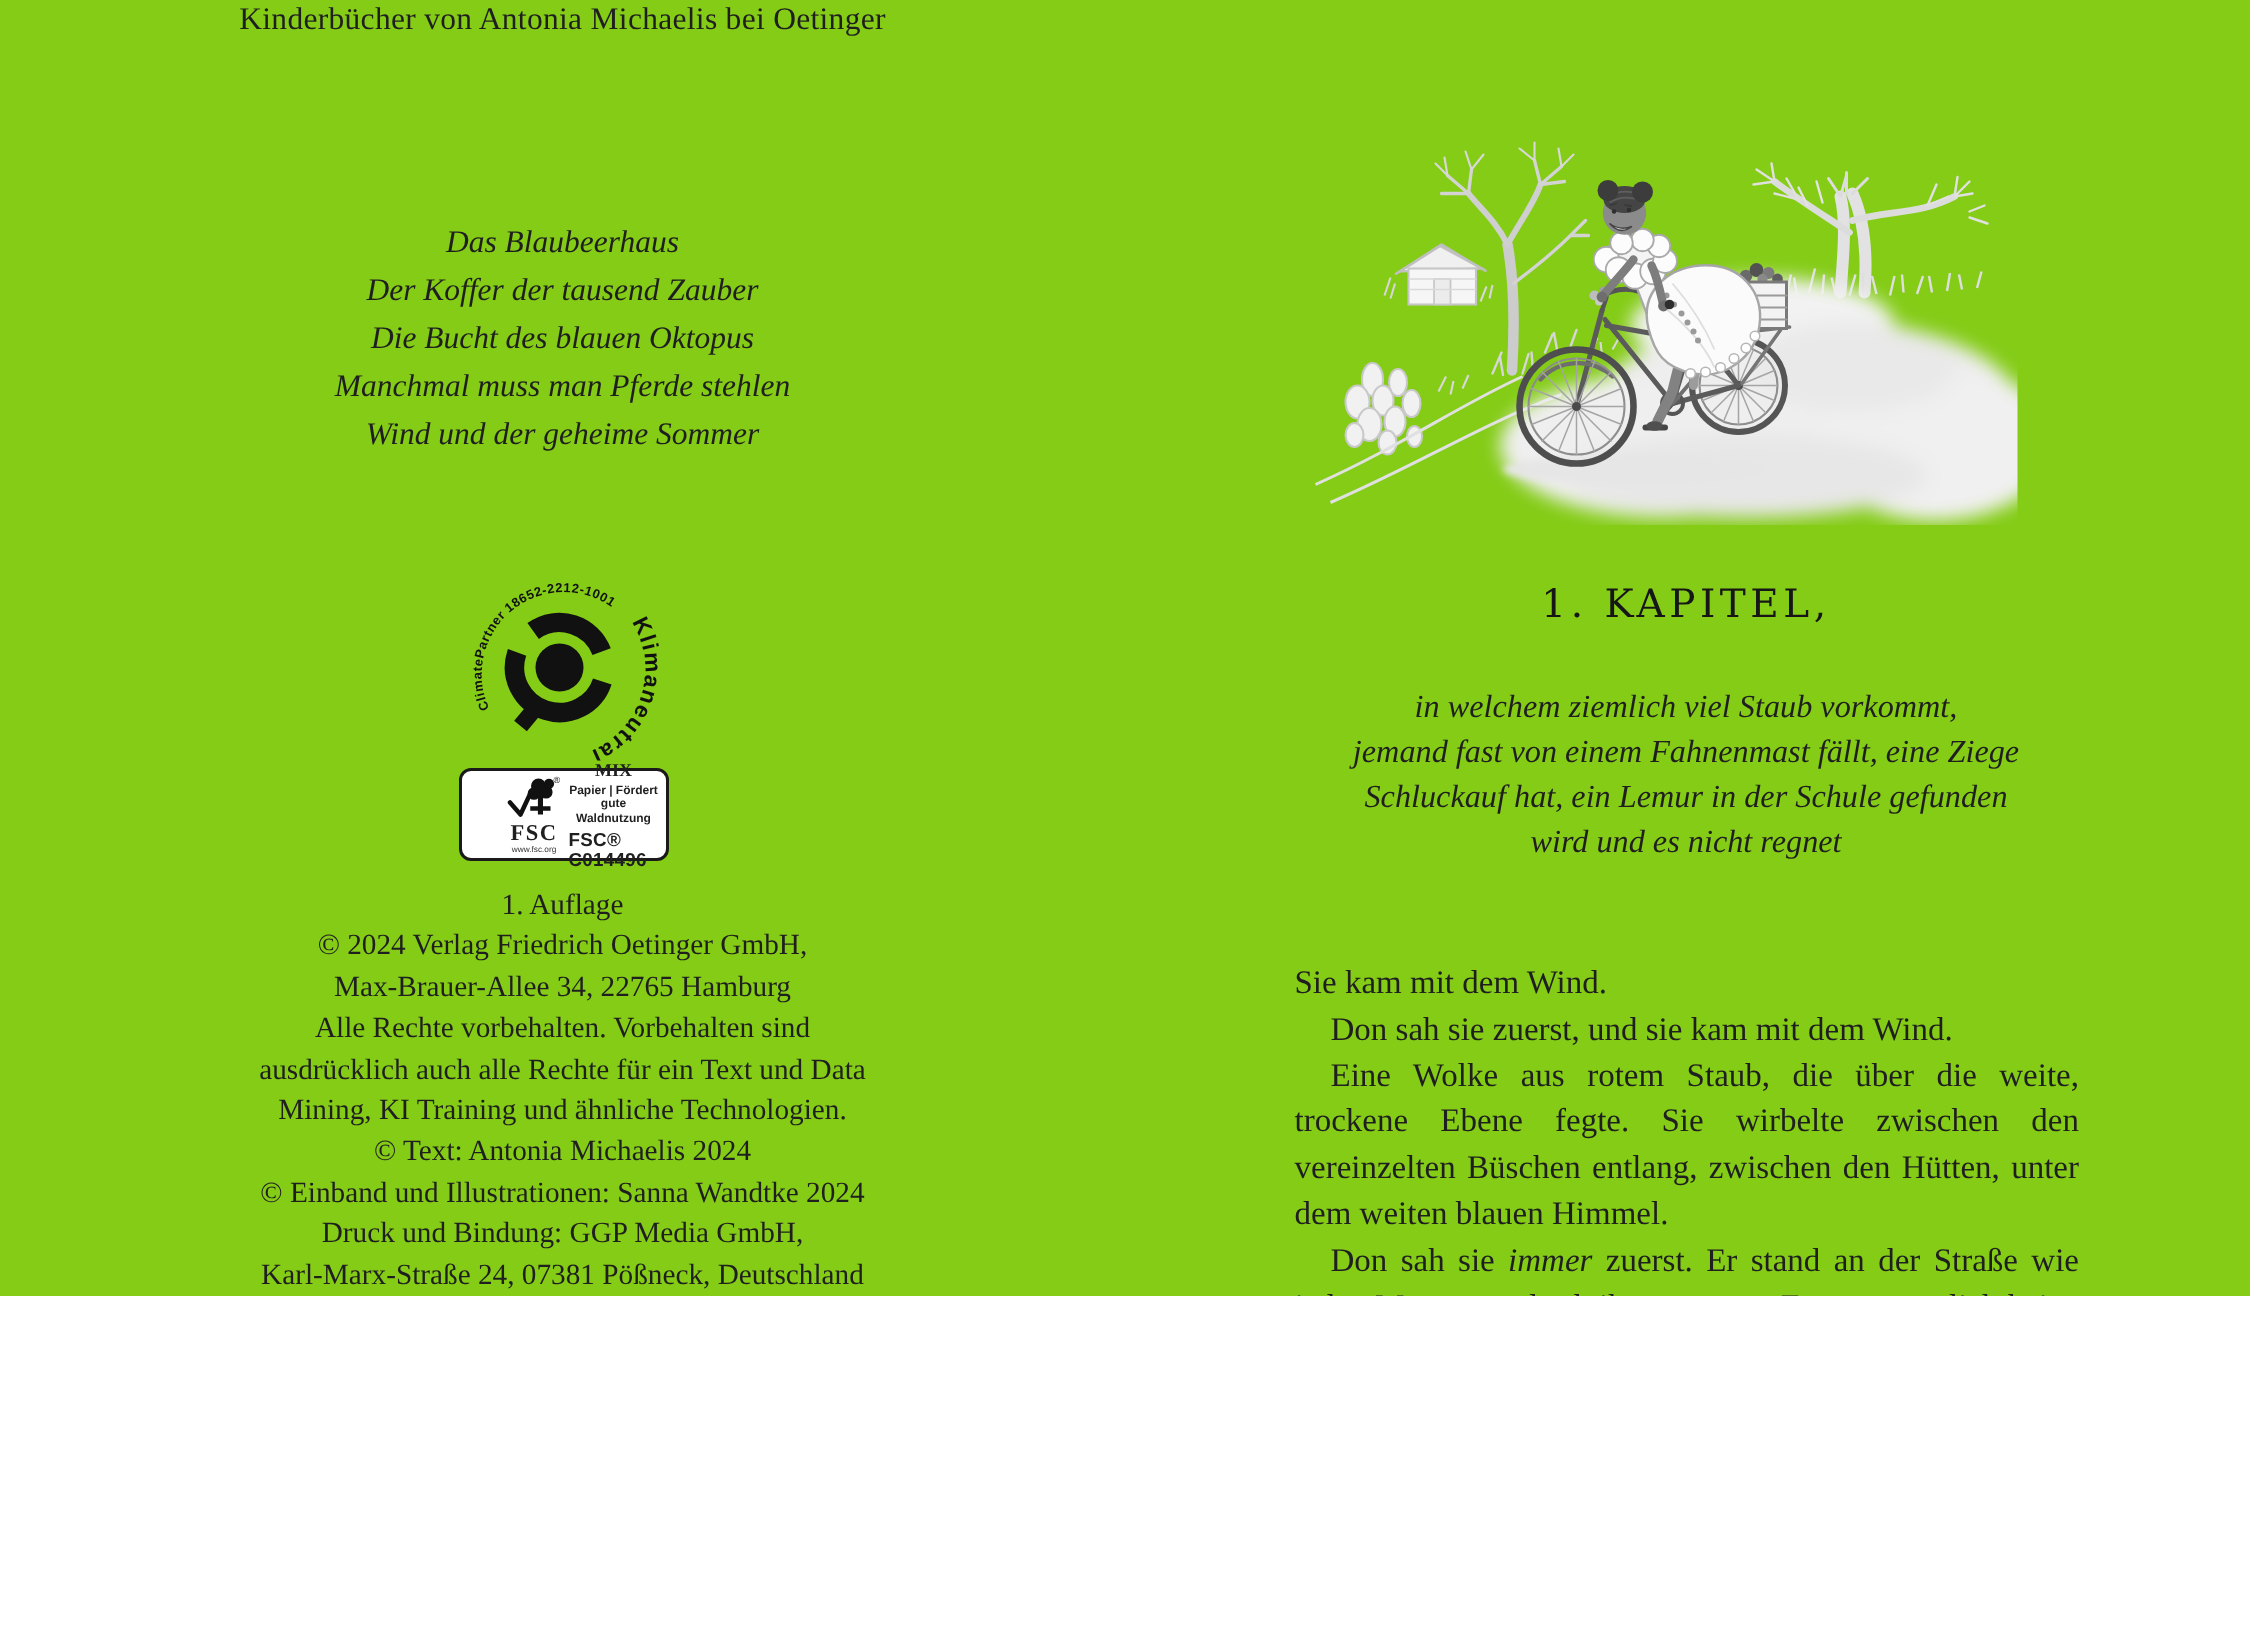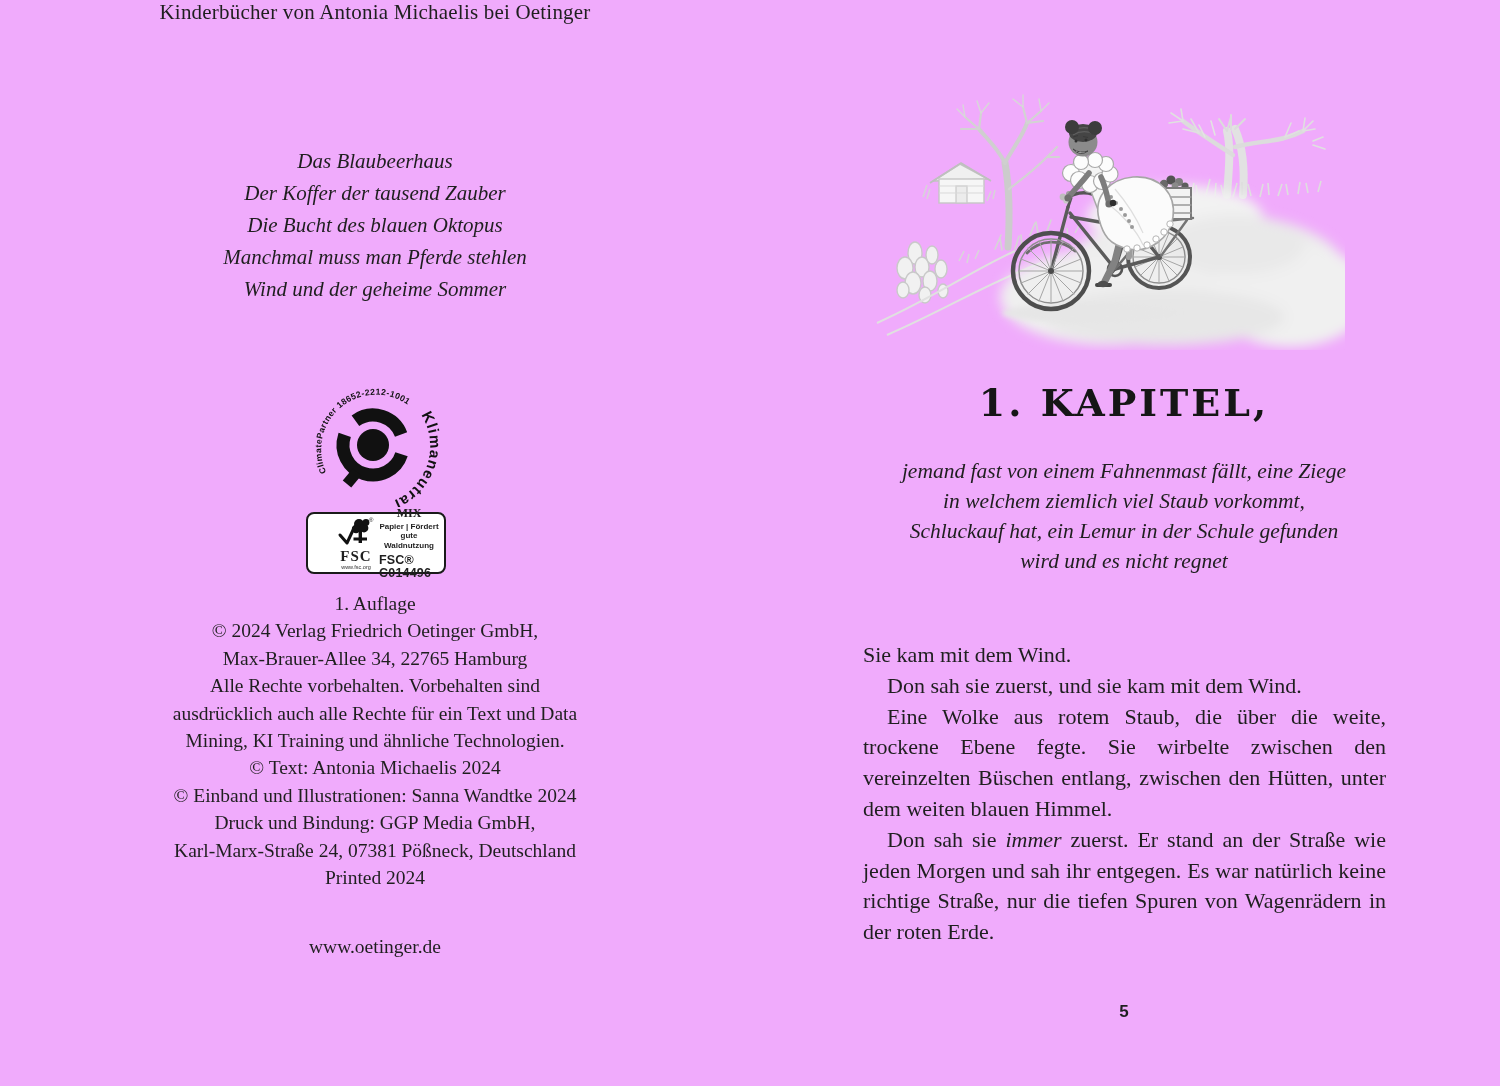--- a/index.html
+++ b/index.html
@@ -1,17 +1,17 @@
 <!DOCTYPE html>
 <html><head>
 <meta charset="utf-8">
 <style>
   html,body{margin:0;padding:0;background:#fff;}
   .spread{
-    position:relative;width:1500px;height:1086px;background:#f0abfc;
+    position:relative;width:1500px;height:864px;background:#84cc16;
     font-family:"Liberation Serif","DejaVu Serif",serif;color:#1f1f1f;overflow:hidden;
   }
   .abs{position:absolute;}
 
   
   .lp-heading{left:0;top:86;width:750px;font-size:21px;line-height:24px;text-align:center;letter-spacing:.2px;}
   .lp-books{left:0;top:145px;width:750px;text-align:center;font-style:italic;font-size:21px;line-height:32px;}
   .lp-climate{left:295px;top:383px;width:160px;height:124px;}
   .fsc-box{
     left:306px;top:512px;width:140px;height:62px;box-sizing:border-box;
@@ -25,22 +25,22 @@
   .fsc-mix{font-weight:bold;font-size:12px;font-family:Liberation Serif, serif;}
   .fsc-claim{font-weight:bold;font-size:8px;line-height:9.5px;text-align:center;margin-top:3px;}
   .fsc-license{font-weight:bold;font-size:12.5px;margin-top:4px;letter-spacing:.2px;}
   .lp-imprint{left:0;top:590px;width:750px;text-align:center;font-size:19.5px;line-height:27.4px;}
   .lp-site{left:0;top:936px;width:750px;text-align:center;font-size:19.5px;}
 
   
   .rp-illu{left:875px;top:85px;width:470px;height:265px;}
   .rp-title{
     left:863px;top:381px;width:522px;text-align:center;
-    font-family:"DejaVu Serif","Liberation Serif",serif;font-weight:bold;
-    font-size:38px;line-height:44px;letter-spacing:3px;color:#161616;
+    font-family:"DejaVu Serif","Liberation Serif",serif;font-weight:normal;
+    font-size:26px;line-height:44px;letter-spacing:3px;color:#161616;
   }
   .rp-subtitle{left:863px;top:456px;width:522px;text-align:center;font-style:italic;font-size:21.5px;line-height:30px;}
   .rp-body{left:863px;top:640px;width:523px;font-size:22px;line-height:30.8px;text-align:justify;}
   .rp-body p{margin:0;}
   .rp-body p.ind{text-indent:24px;}
   .rp-body em{font-style:italic;}
   .rp-pagenum{left:863px;top:1002px;width:522px;text-align:center;
     font-family:"Liberation Sans","DejaVu Sans",sans-serif;font-weight:bold;font-size:17px;}
 </style>
 </head>
@@ -280,22 +280,22 @@
       <circle cx="201" cy="56" r="1.5" fill="#2f2f2f"></circle>
       <circle cx="211" cy="55" r="1.5" fill="#2f2f2f"></circle>
       <path d="M198,52 l5,-1.5 M208,51.5 l5,1" stroke="#3a3a3a" stroke-width="1.2" fill="none"></path>
       <path d="M198,64 Q205,72 213,66 Q205,69 198,64 Z" fill="#f5f5f5" stroke="#444" stroke-width="1"></path>
     </g>
   </svg>
 
   <div class="abs rp-title">1. KAPITEL,</div>
 
   <div class="abs rp-subtitle">
+    <div>in welchem ziemlich viel Staub vorkommt,</div>
     <div>jemand fast von einem Fahnenmast fällt, eine Ziege</div>
-    <div>in welchem ziemlich viel Staub vorkommt,</div>
     <div>Schluckauf hat, ein Lemur in der Schule gefunden</div>
     <div>wird und es nicht regnet</div>
   </div>
 
   <div class="abs rp-body">
     <p>Sie kam mit dem Wind.</p>
     <p class="ind">Don sah sie zuerst, und sie kam mit dem Wind.</p>
     <p class="ind">Eine Wolke aus rotem Staub, die über die weite, trockene Ebene fegte. Sie wirbelte zwischen den vereinzelten Büschen entlang, zwischen den Hütten, unter dem weiten blauen Himmel.</p>
     <p class="ind"><span>Don sah sie </span><em>immer</em><span> zuerst. Er stand an der Straße wie jeden Morgen und sah ihr entgegen. Es war natürlich keine richtige Straße, nur die tiefen Spuren von Wagenrädern in der roten Erde.</span></p>
   </div>

